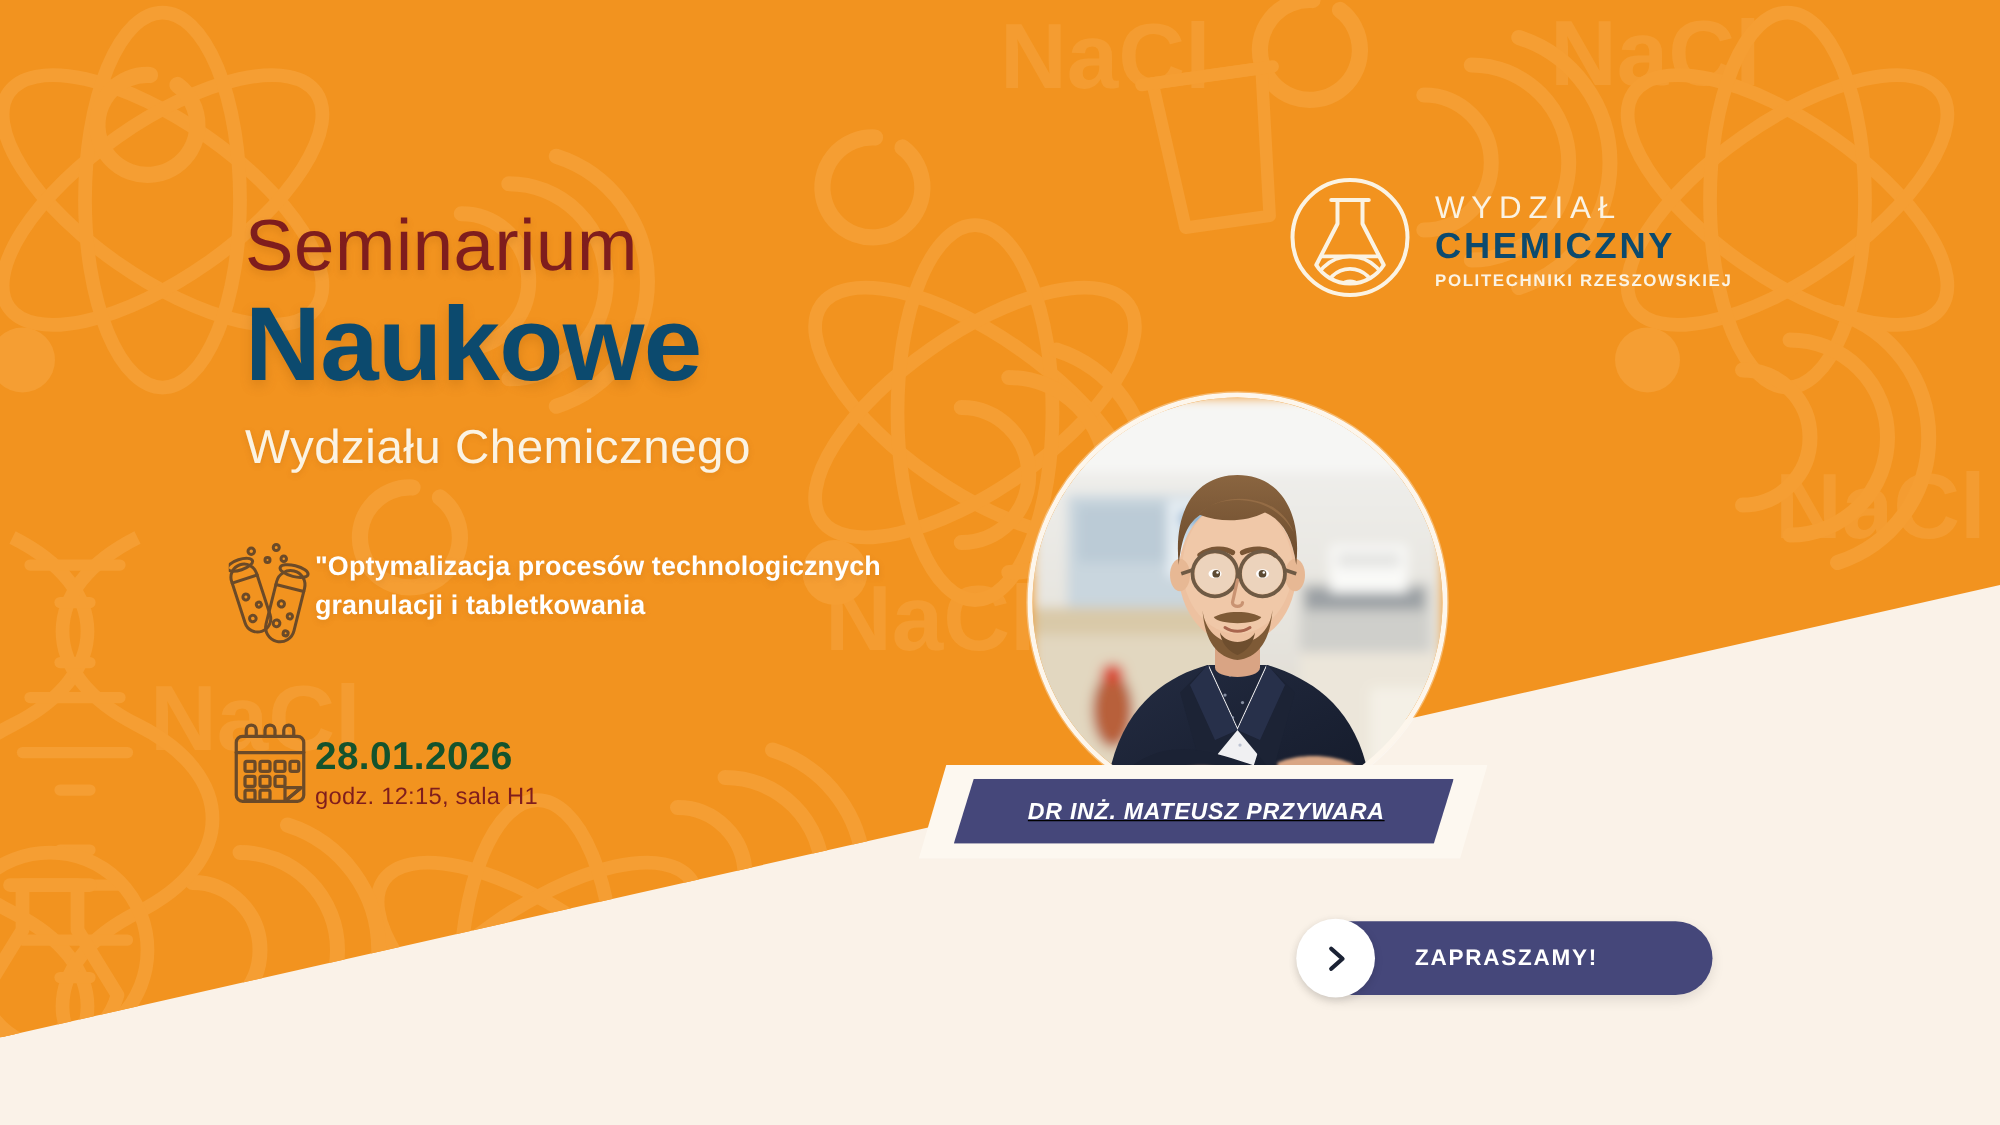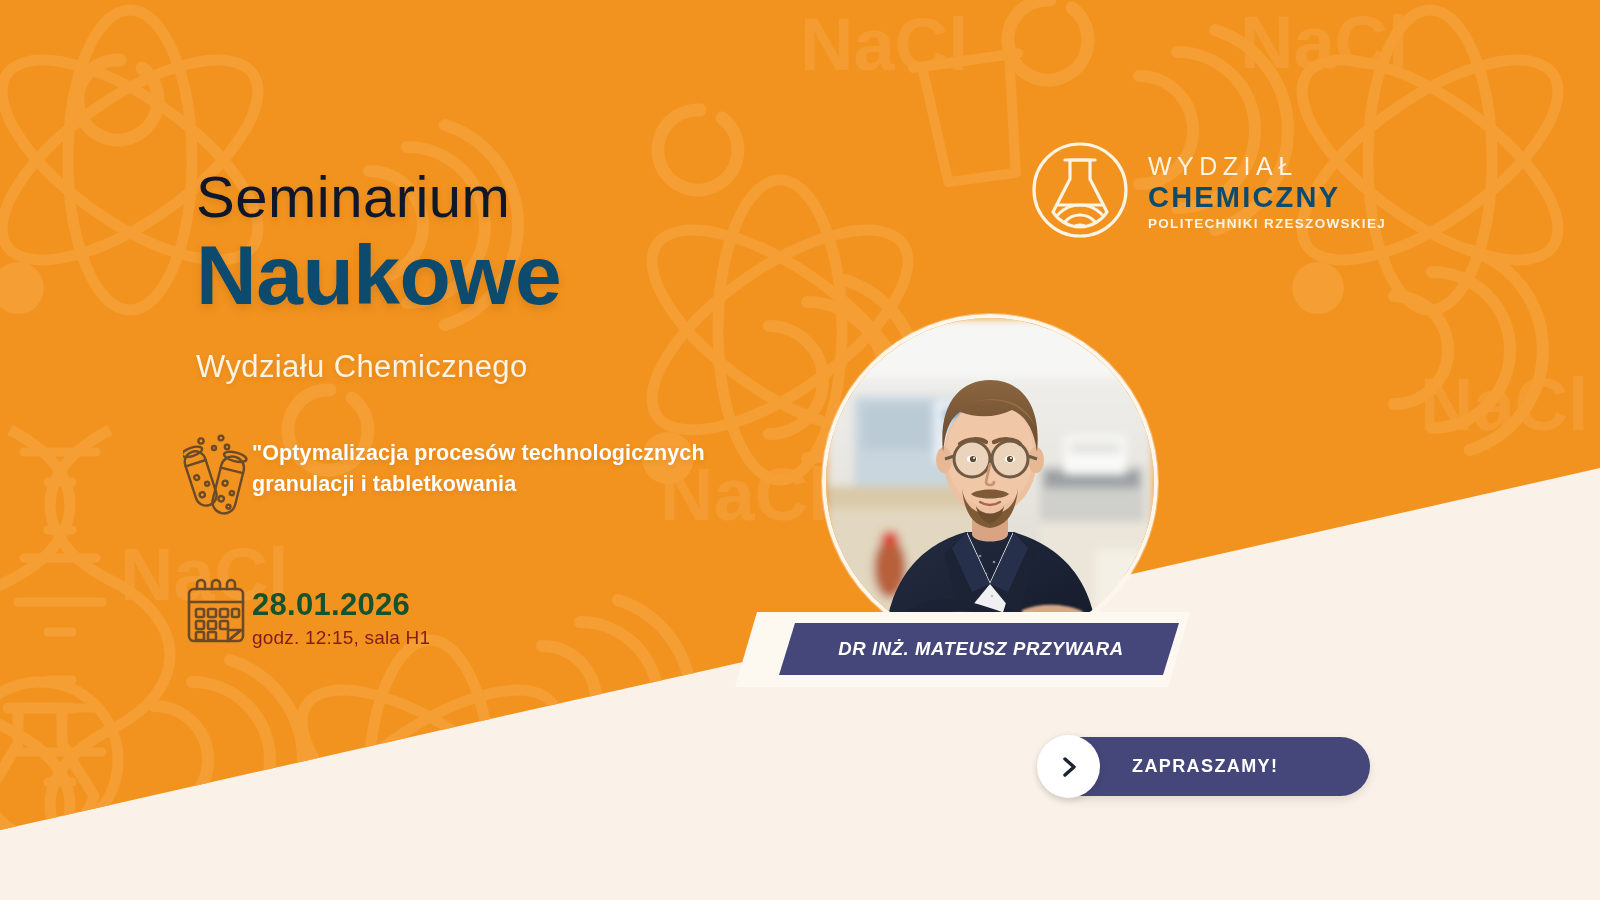--- a/index.html
+++ b/index.html
@@ -28,32 +28,32 @@
     position:absolute; inset:0;
     opacity:1;
   }
   .pattern-layer svg { display:block; }
 
   
   .headline {
     position:absolute; left:196px; top:168px; width:620px;
   }
   .title-line1 {
-    font-size:58px; font-weight:400; color:#0f172a;
+    font-size:58px; font-weight:400; color:#7f1d1d;
     letter-spacing:0.5px; line-height:1.0;
     text-shadow:0 3px 6px rgba(150,80,0,0.20);
   }
   .title-line2 {
     font-size:84px; font-weight:700; color:#0c4a6e;
     letter-spacing:-0.5px; line-height:1.08; margin-top:4px;
     text-shadow:0 4px 9px rgba(150,80,0,0.25);
   }
   .title-line3 {
-    font-size:31px; font-weight:400; color:#FBF3E3;
-    letter-spacing:0.4px; margin-top:28px;
+    font-size:38px; font-weight:400; color:#FBF3E3;
+    letter-spacing:0.4px; margin-top:16px;
     text-shadow:0 2px 5px rgba(150,80,0,0.18);
   }
 
   
   .info-row {
     position:absolute; display:flex; align-items:flex-start;
   }
   .info-row .icon-box {
     width:72px; flex:0 0 72px; display:flex; align-items:flex-start; justify-content:center;
   }
@@ -106,24 +106,24 @@
   
   .name-banner-wrap {
     position:absolute; left:735px; top:612px; width:470px; height:78px;
   }
   .banner-white {
     position:absolute; left:0; top:0; width:455px; height:75px;
     background:#FDF8F0;
     clip-path: polygon(22px 0, 455px 0, 433px 75px, 0 75px);
   }
   .banner-navy {
-    position:absolute; left:44px; top:11px; width:400px; height:52px;
+    position:absolute; left:28px; top:11px; width:400px; height:52px;
     background:#45477A;
     clip-path: polygon(16px 0, 400px 0, 384px 52px, 0 52px);
-    display:flex; align-items:center; justify-content:center;
+    display:flex; align-items:center; justify-content:center;text-decoration:underline;
   }
   .banner-navy span {
     font-size:18.5px; font-weight:700; font-style:italic;
     color:#FFFFFF; letter-spacing:0.6px; white-space:nowrap;
     transform:translateX(2px);
   }
 
   
   .cta {
     position:absolute; left:1040px; top:737px;

